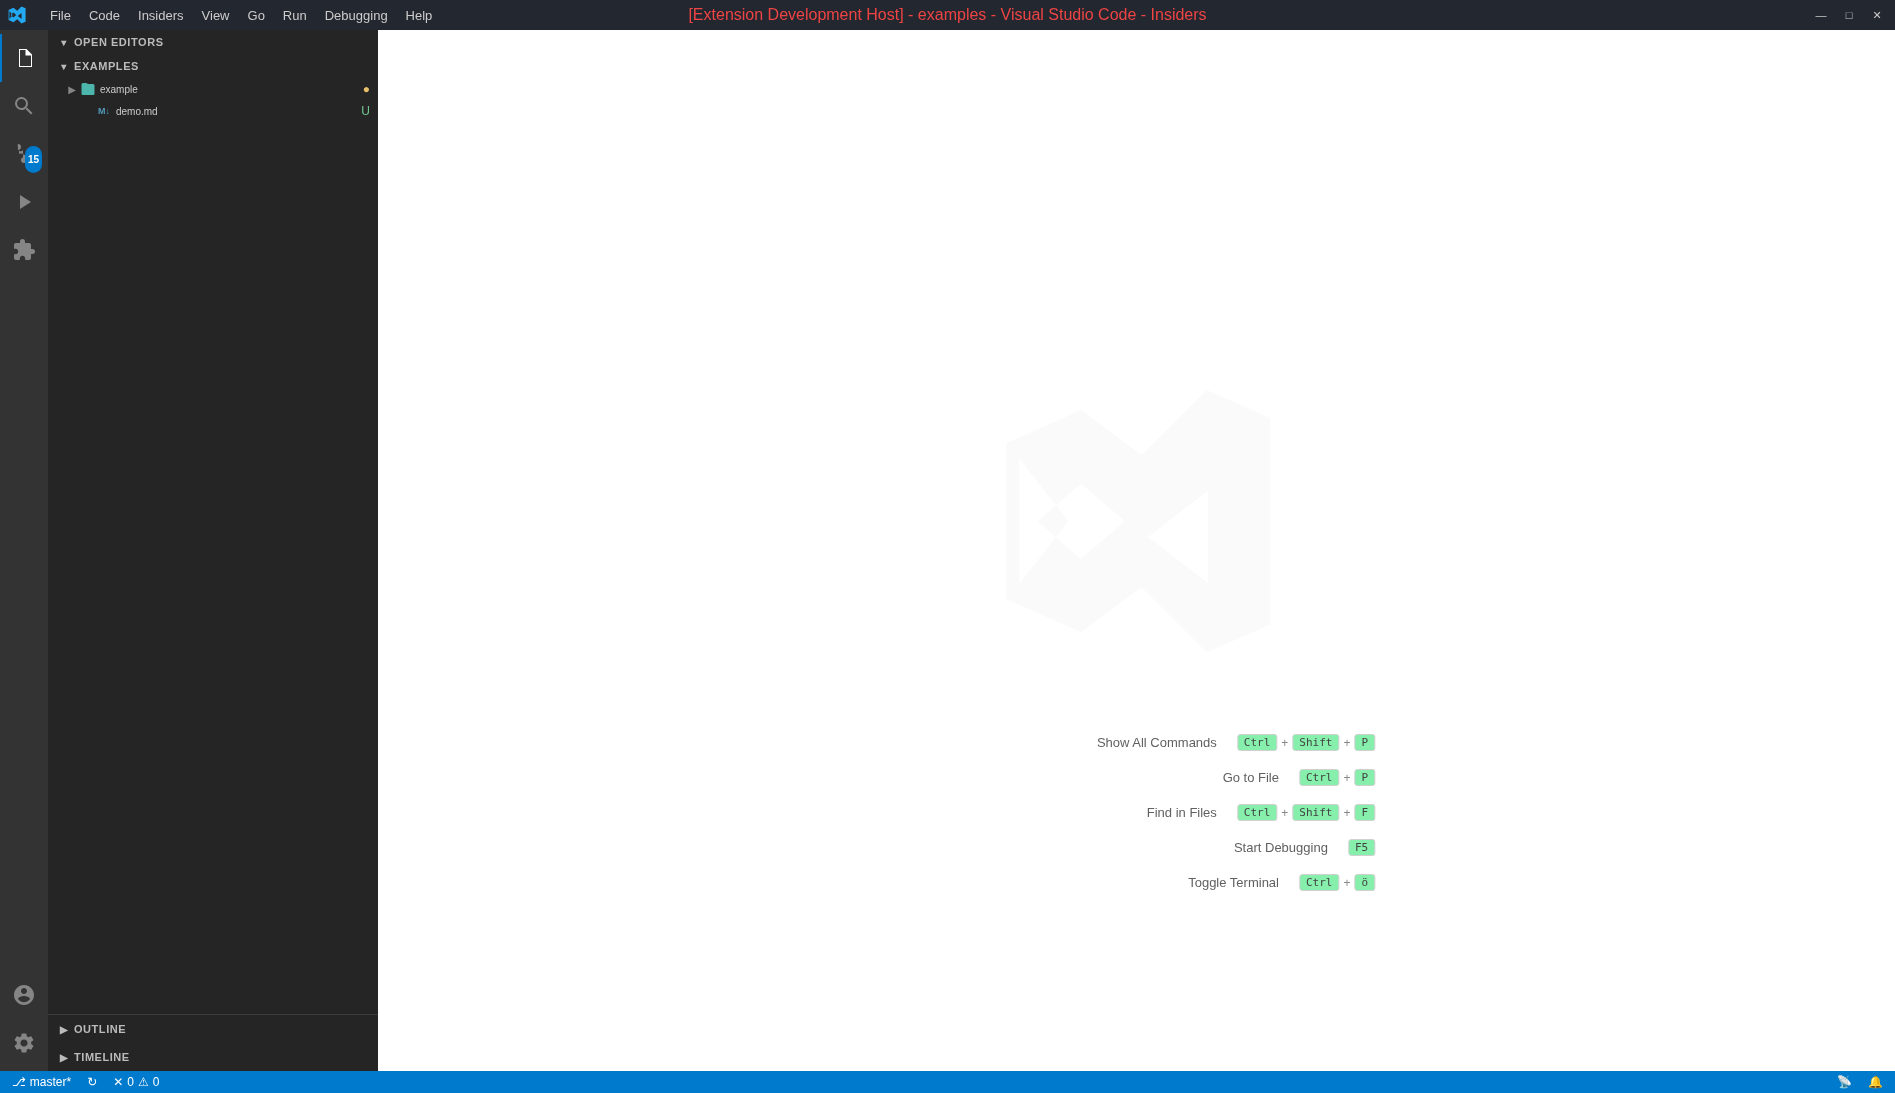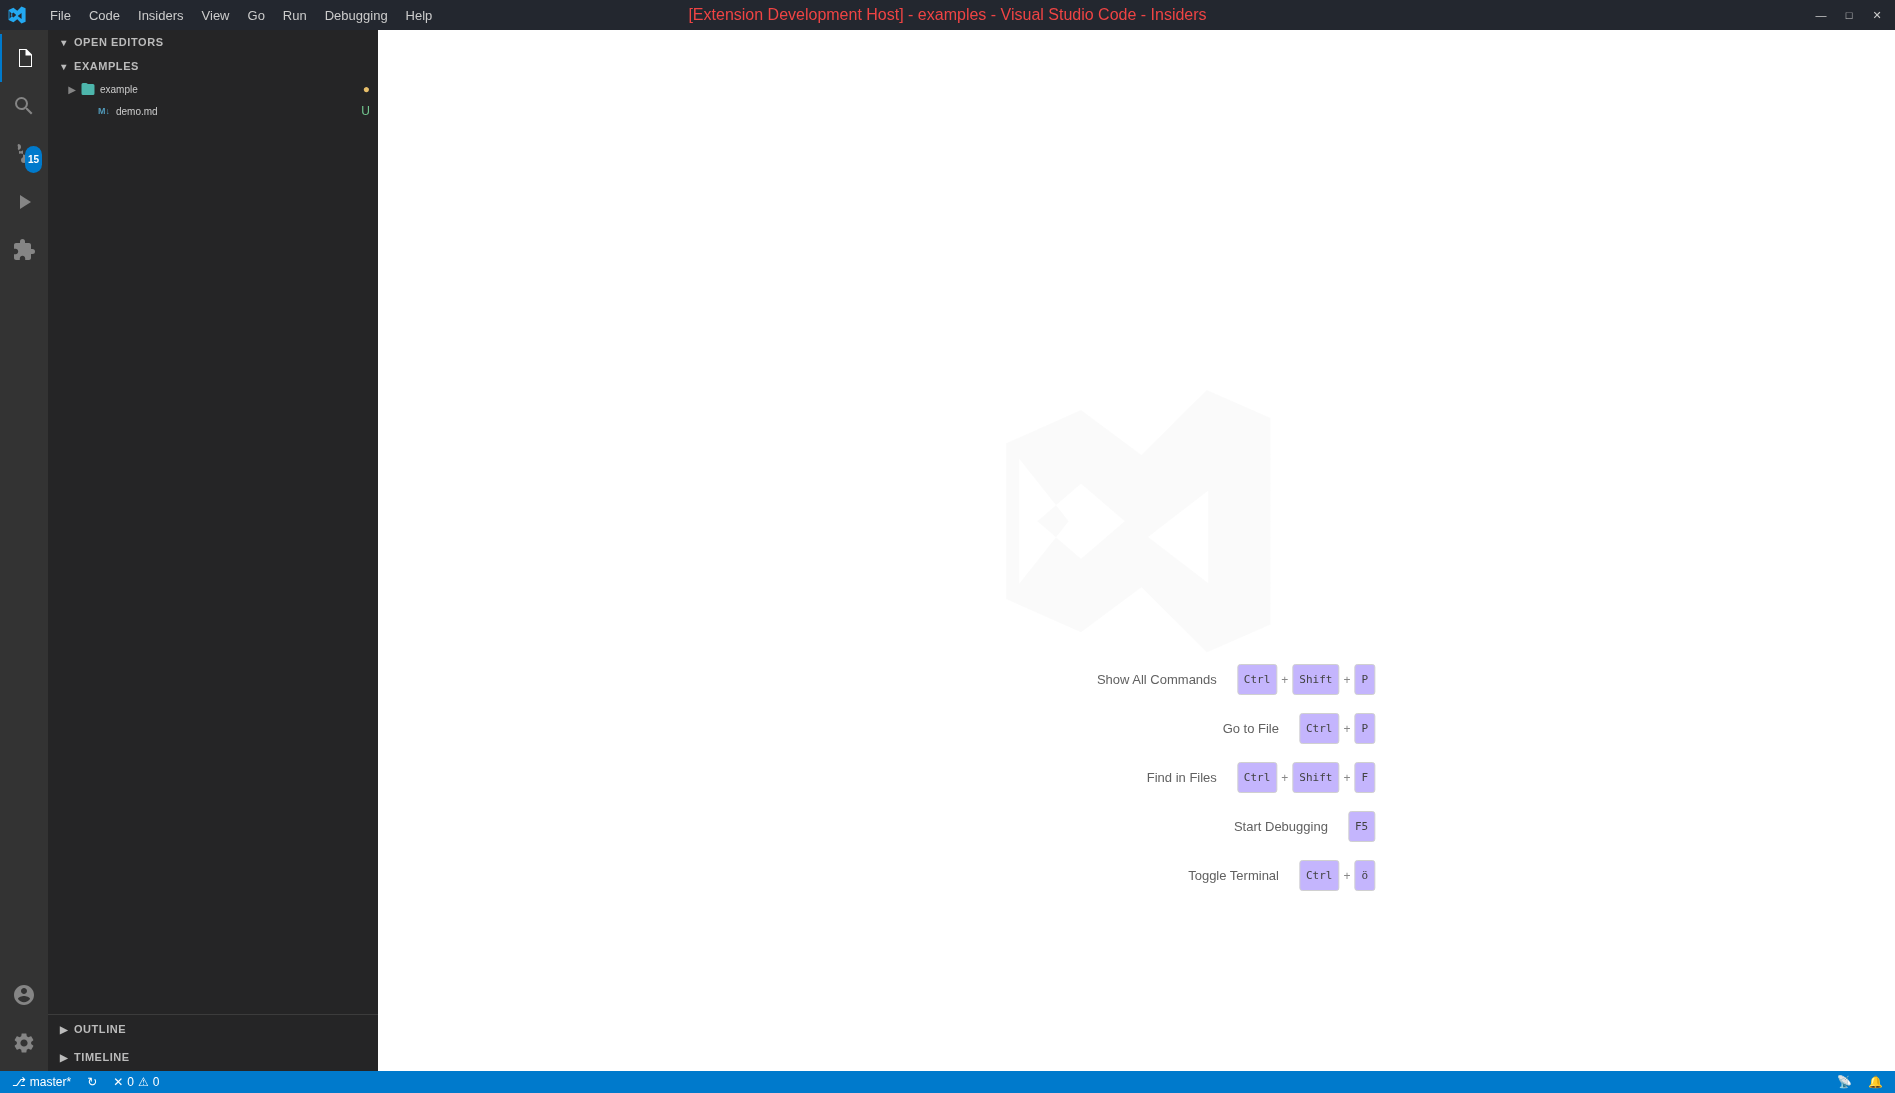--- a/index.html
+++ b/index.html
@@ -273,24 +273,24 @@
       color: #616161;
       text-align: right;
       min-width: 140px;
     }
     .shortcut-keys {
       display: flex;
       align-items: center;
       gap: 4px;
     }
     .key-badge {
-      background: #c4b5fd;
+      background: #86efac;
       border: 1px solid #d0d0d0;
       border-radius: 3px;
-      padding: 8px 6px;
+      padding: 1px 6px;
       font-size: 11px;
       color: #424242;
       font-family: monospace;
     }
     .key-plus {
       font-size: 12px;
       color: #888;
     }
 
     

